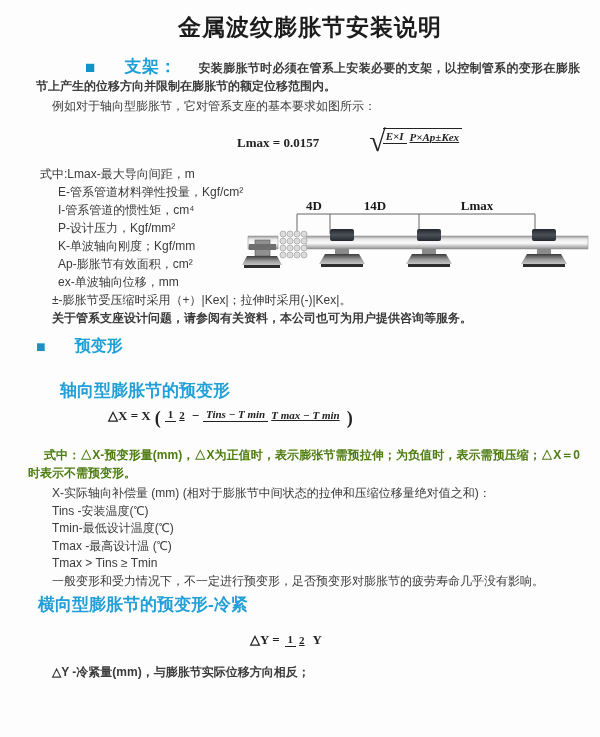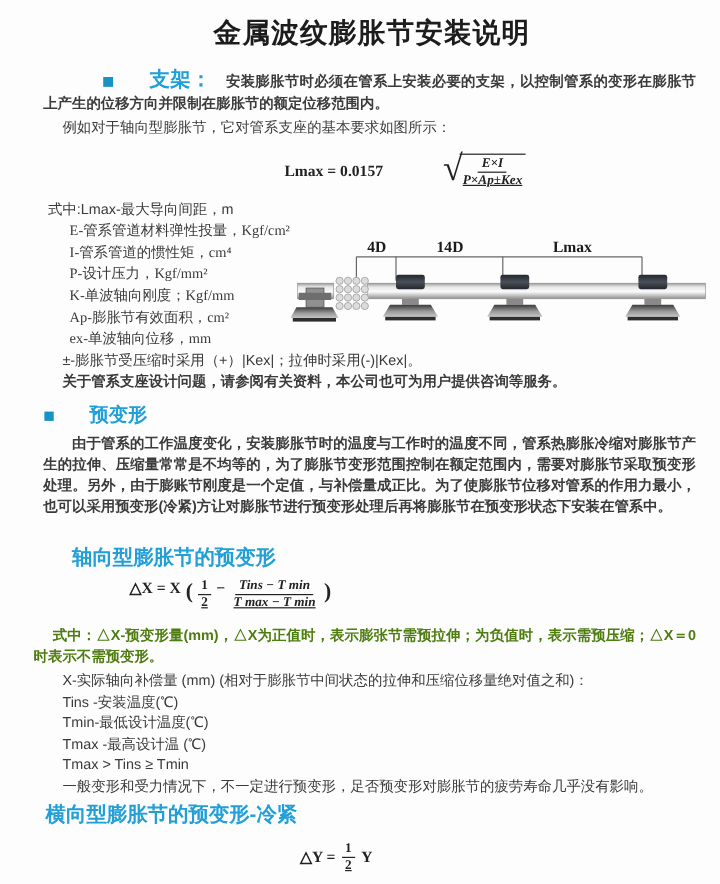--- a/index.html
+++ b/index.html
@@ -7,38 +7,38 @@
     width:600px;height:737px;background:#fdfdfd;position:relative;overflow:hidden;
     font-family:"Liberation Sans",sans-serif;color:#3a3a3a;
   }
   .title{
     margin:0;padding-top:12px;text-align:center;
     font-size:23px;font-weight:bold;color:#1c1c1c;letter-spacing:1px;padding-left:20px;
   }
   .line{font-size:12px;line-height:18px;}
   .intro{margin:15px 20px 0 36px;font-size:12px;line-height:18px;text-align:justify;text-indent:49px;}
   .marker{color:#1693c4;font-size:17px;vertical-align:-1px;font-weight:bold;}
-  .sec-head-inline{color:#1d9fd8;font-size:17px;font-weight:bold;margin:0 12px 0 1px;padding-left:28px;}
+  .sec-head-inline{color:#1d9fd8;font-size:17px;font-weight:bold;margin:0 22px 0 1px;padding-left:28px;}
   .intro-text{font-weight:bold;color:#3b3b3b;}
   .example{margin:2px 20px 0 36px;text-indent:16px;}
 
   .formula{font-family:"Liberation Serif",serif;font-weight:bold;font-size:13px;color:#222;}
-  .frac{display:inline-flex;flex-direction:column;align-items:center;line-height:1.15;font-size:11px;}
+  .frac{display:inline-flex;align-items:center;line-height:1.15;font-size:11px;}
   .frac .fnum{padding:0 3px;border-bottom:1px solid #222;}
   .frac .fden{padding:0 3px;text-decoration:underline;}
   .t-frac{font-style:italic;}
   .sqrt{display:inline-flex;align-items:flex-start;margin-left:6px;}
   .rad{font-size:30px;font-weight:normal;line-height:1;transform:translateY(-2px);margin-right:-3px;}
   .under-root{border-top:1.5px solid #222;padding-top:1px;}
   .paren{font-size:18px;font-weight:bold;}
 
   .f1{margin:10px 0 4px 237px;display:flex;align-items:center;height:36px;gap:44px;}
   .defs-wrap{position:relative;}
   .defs{margin-left:40px;font-size:12px;line-height:18px;}
-  .defs .indent{padding-left:18px;font-family:Liberation Serif, serif;}
+  .defs .indent{padding-left:18px;}
   .diagram{position:absolute;left:230px;top:31px;width:364px;height:97px;}
 
   .pm{margin:0 20px 0 52px;}
   .consult{margin:0 20px 0 52px;font-weight:bold;}
 
   .sec2{margin:9px 0 0 36px;}
   .sec2 .marker{font-size:16px;}
   .sec2 .sec-head-inline{font-size:16px;margin-left:1px;}
   .para{margin:4px 20px 0 36px;font-size:12px;line-height:17.5px;text-align:justify;
         text-indent:24px;font-weight:bold;color:#3b3b3b;}
@@ -170,21 +170,20 @@
         <rect x="293" y="68" width="42" height="3" fill="#2e2e2e"></rect>
       </g>
     </svg>
   </div>
 
   <p class="line pm">±-膨胀节受压缩时采用（+）|Kex|；拉伸时采用(-)|Kex|。</p>
   <p class="line consult">关于管系支座设计问题，请参阅有关资料，本公司也可为用户提供咨询等服务。</p>
 
   <div class="sec2"><span class="marker">■</span><span class="sec-head-inline">预变形</span></div>
 
-  <p class="para">由于管系的工作温度变化，安装膨胀节时的温度与工作时的温度不同，管系热膨胀冷缩对膨胀节产生的拉伸、压缩量常常是不均等的，为了膨胀节变形范围控制在额定范围内，需要对膨胀节采取预变形处理。另外，由于膨账节刚度是一个定值，与补偿量成正比。为了使膨胀节位移对管系的作用力最小，也可以采用预变形(冷紧)方让对膨胀节进行预变形处理后再将膨胀节在预变形状态下安装在管系中。</p>
 
   <div class="sub-head sub1">轴向型膨胀节的预变形</div>
 
   <div class="formula f2">
     <span>△X = X</span>
     <span class="paren">(</span>
     <span class="frac">
       <span class="fnum">1</span>
       <span class="fden">2</span>
     </span>

